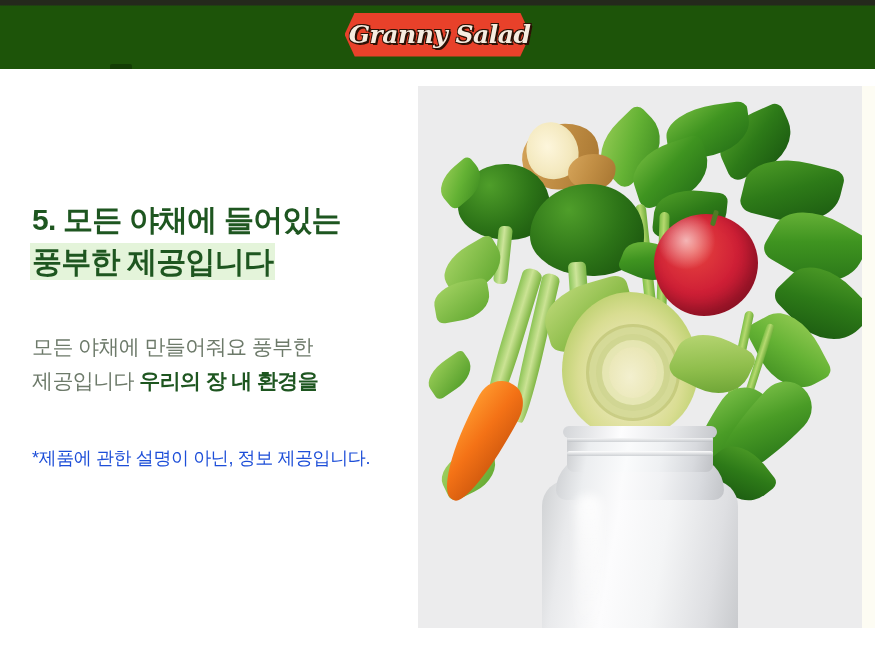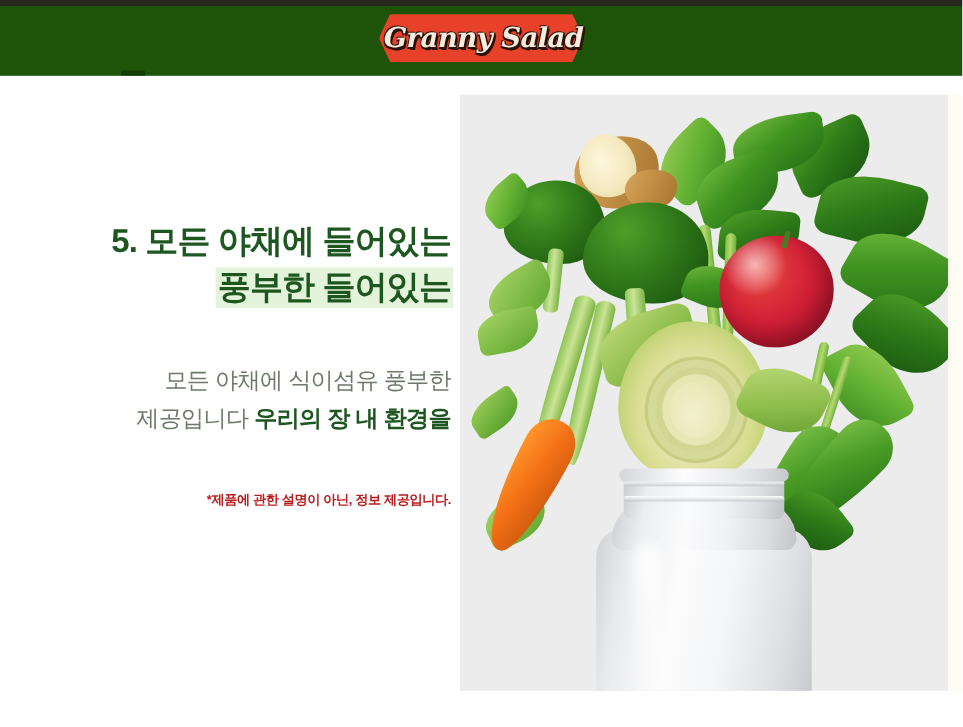--- a/index.html
+++ b/index.html
@@ -73,21 +73,20 @@
   }
 
   
   .content-area {
     position: absolute;
     left: 0;
     top: 69px;
     width: 875px;
     height: 592px;
     background: #ffffff;
-    text-align: right;
   }
 
   
   .copy-column {
     position: absolute;
     left: 32px;
     top: 130px;
     width: 378px;
   }
   .headline {
@@ -113,24 +112,23 @@
     letter-spacing: -0.6px;
   }
   .body-copy .b-line { display: block; }
   .body-copy strong {
     color: #1e5620;
     font-weight: 700;
   }
 
   .footnote {
     margin: 48px 0 0 0;
-    font-size: 12px;
-    color: #b91c1c;
+    font-size: 18px;
+    color: #1d4ed8;
     letter-spacing: -0.4px;
-    font-weight: bold;
   }
 
   
   .image-panel {
     position: absolute;
     left: 418px;
     top: 17px;
     width: 444px;
     height: 542px;
     background: #ececed;
@@ -343,25 +341,25 @@
     <span class="logo-text">Granny Salad</span>
   </div>
 </div>
 
 <div class="content-area">
 
   <div class="copy-column">
 
     <h2 class="headline">
       <span class="hl-line">5. 모든 야채에 들어있는</span>
-      <span class="hl-line"><span class="hl-mark">풍부한 들어있는</span></span>
+      <span class="hl-line"><span class="hl-mark">풍부한 제공입니다</span></span>
     </h2>
 
     <p class="body-copy">
-      <span class="b-line">모든 야채에 식이섬유 풍부한</span>
+      <span class="b-line">모든 야채에 만들어줘요 풍부한</span>
       <span class="b-line"><span>제공입니다 </span><strong>우리의 장 내 환경을</strong></span>
     </p>
 
     <p class="footnote">*제품에 관한 설명이 아닌, 정보 제공입니다.</p>
   </div>
 
   <div class="image-panel">
     <div class="produce">
 
       <div class="veg leaf dark" style="left:300px; top:28px; width:76px; height:56px; transform:rotate(-24deg);"></div>

